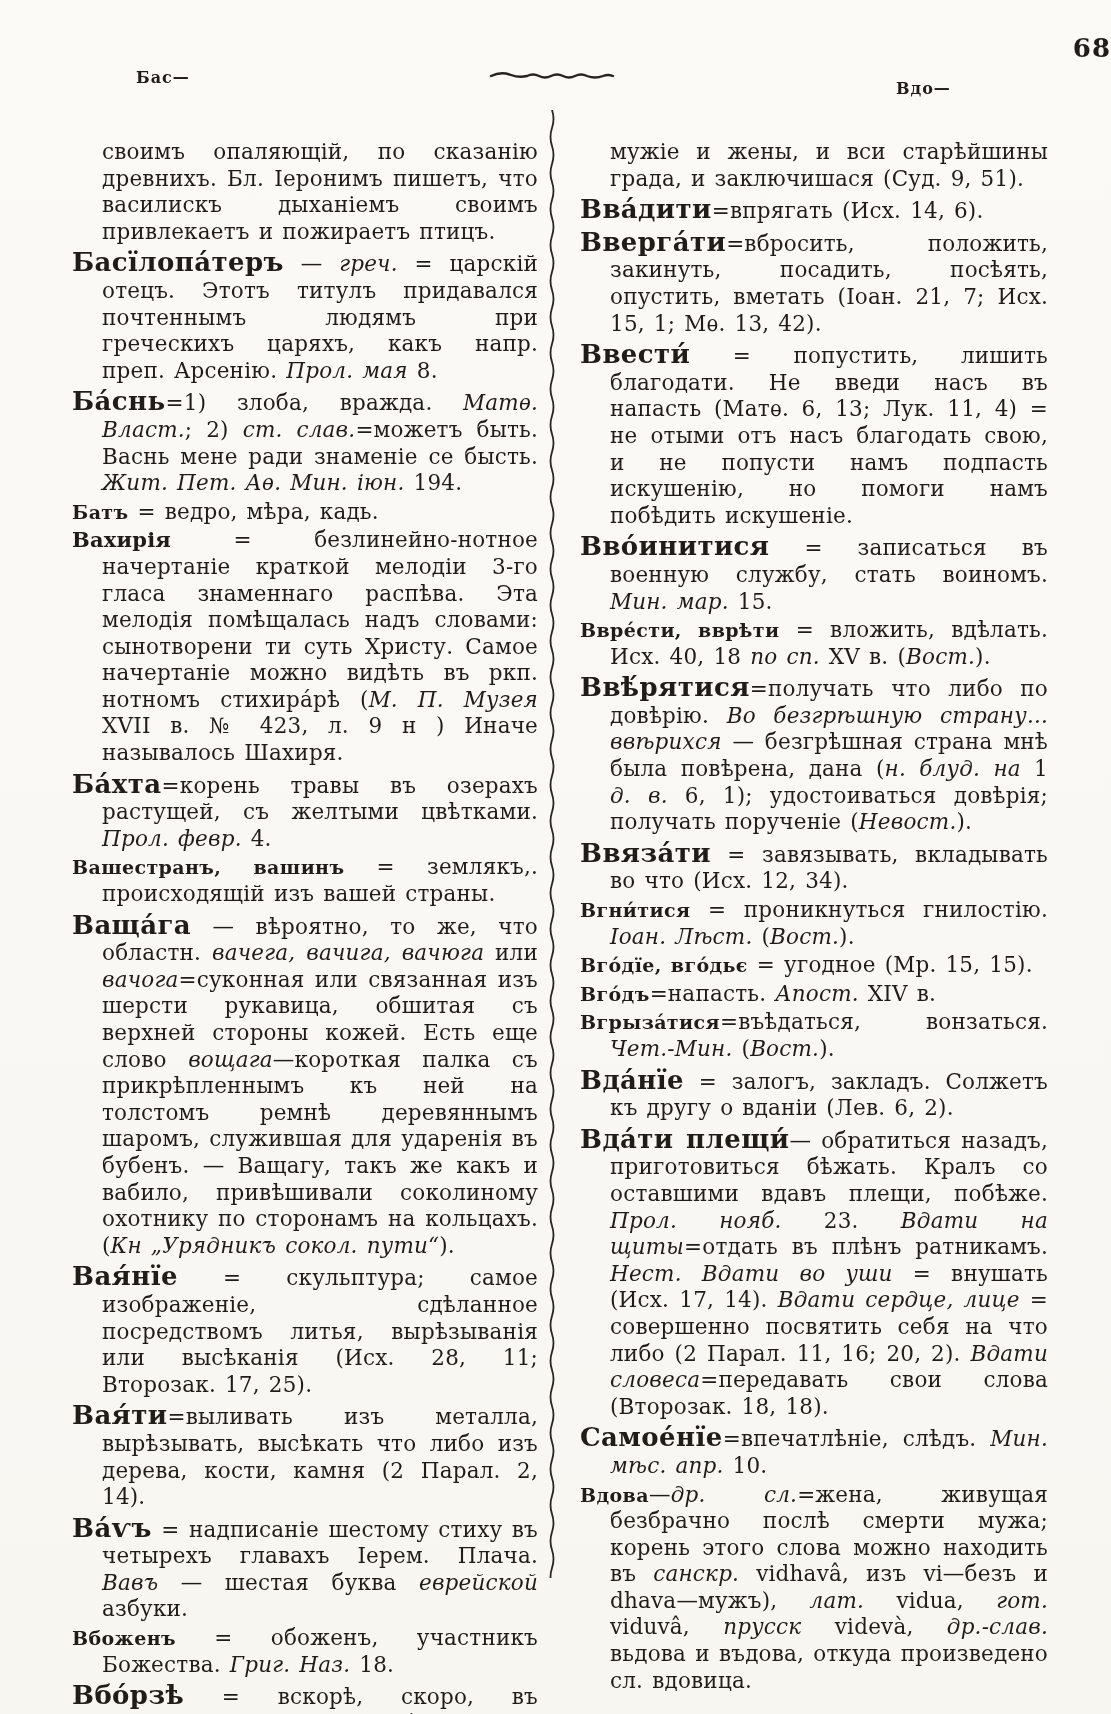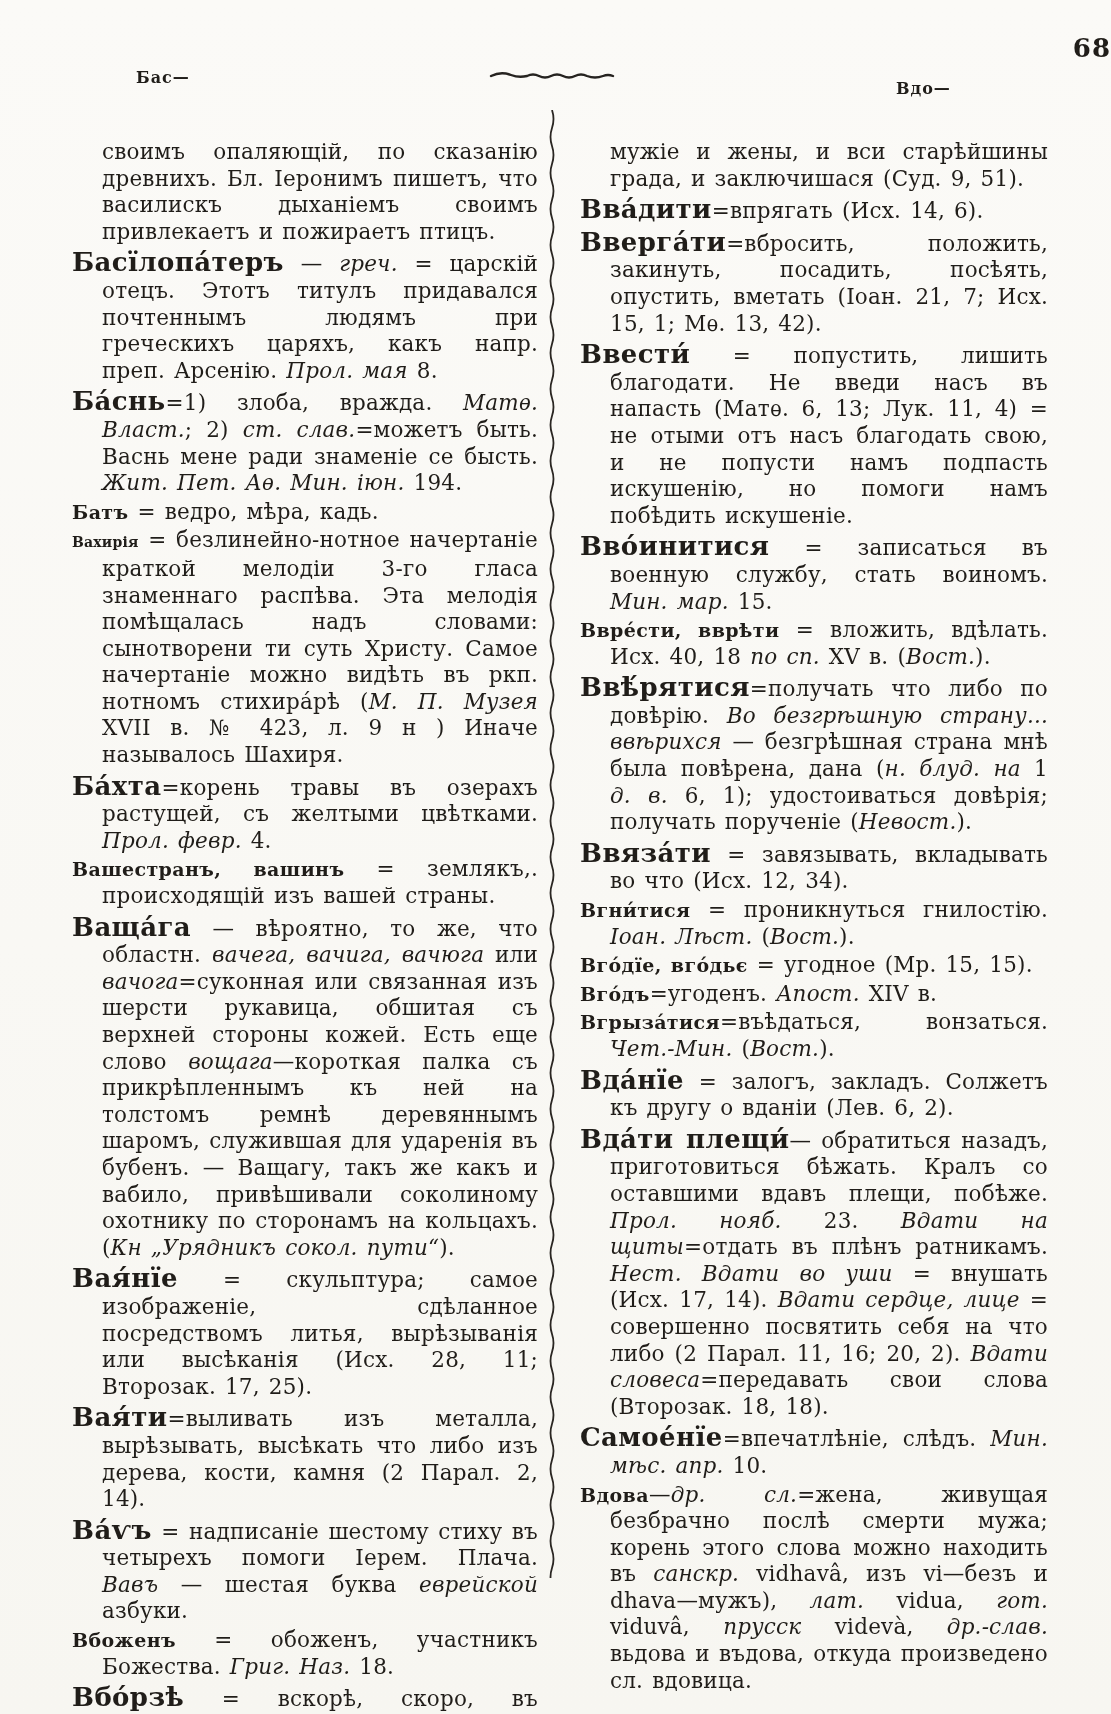--- a/index.html
+++ b/index.html
@@ -28,21 +28,21 @@
     text-align:justify;letter-spacing:0.2px;word-spacing:2px;
   }
   .colL{left:72px;width:466px;}
   .colR{left:580px;width:468px;}
   .col p{margin:0 0 2px 0;padding-left:30px;}
   .col p.entry{text-indent:-30px;}
   .col p.cont{text-indent:0;margin-top:37px;}
   .col p.big{margin-top:4px;}
   .run-h{font-weight:bold;font-size:26px;letter-spacing:0.4px;}
   .run-h2{font-weight:bold;font-size:19px;letter-spacing:0.4px;}
-  .run-hb{font-weight:bold;font-size:14px;}
+  .run-hb{font-weight:bold;font-size:21px;}
   .run-i{font-style:italic;}
   .run-r{}
 </style>
 </head>
 <body>
 
 <div class="page">
 
   <div class="pagenum">68</div>
 
@@ -61,37 +61,37 @@
       <p class="cont"><span class="run-r">своимъ опаляющій, по сказанію древнихъ. Бл. Іеронимъ пишетъ, что василискъ дыханіемъ своимъ привлекаетъ и пожираетъ птицъ.</span></p>
       <p class="entry big"><span class="run-h">Басїлопа́теръ</span><span class="run-r"> — </span><span class="run-i">греч.</span><span class="run-r"> = царскій отецъ. Этотъ титулъ придавался почтеннымъ людямъ при греческихъ царяхъ, какъ напр. преп. Арсенію. </span><span class="run-i">Прол. мая</span><span class="run-r"> 8.</span></p>
       <p class="entry big"><span class="run-h">Ба́снь</span><span class="run-r">=1) злоба, вражда. </span><span class="run-i">Матѳ. Власт.</span><span class="run-r">; 2) </span><span class="run-i">ст. слав.</span><span class="run-r">=можетъ быть. Васнь мене ради знаменіе се бысть. </span><span class="run-i">Жит. Пет. Аѳ. Мин. іюн.</span><span class="run-r"> 194.</span></p>
       <p class="entry"><span class="run-h2">Батъ</span><span class="run-r"> = ведро, мѣра, кадь.</span></p>
       <p class="entry"><span class="run-hb">Вахирія</span><span class="run-r"> = безлинейно-нотное начертаніе краткой мелодіи 3-го гласа знаменнаго распѣва. Эта мелодія помѣщалась надъ словами: сынотворени ти суть Христу. Самое начертаніе можно видѣть въ ркп. нотномъ стихира́рѣ (</span><span class="run-i">М. П. Музея</span><span class="run-r"> XVII в. № 423, л. 9 н ) Иначе называлось Шахиря.</span></p>
       <p class="entry big"><span class="run-h">Ба́хта</span><span class="run-r">=корень травы въ озерахъ растущей, съ желтыми цвѣтками. </span><span class="run-i">Прол. февр.</span><span class="run-r"> 4.</span></p>
       <p class="entry"><span class="run-h2">Вашестранъ, вашинъ</span><span class="run-r"> = землякъ,. происходящій изъ вашей страны.</span></p>
       <p class="entry big"><span class="run-h">Ваща́га</span><span class="run-r"> — вѣроятно, то же, что областн. </span><span class="run-i">вачега, вачига, вачюга</span><span class="run-r"> или </span><span class="run-i">вачога</span><span class="run-r">=суконная или связанная изъ шерсти рукавица, обшитая съ верхней стороны кожей. Есть еще слово </span><span class="run-i">вощага</span><span class="run-r">—короткая палка съ прикрѣпленнымъ къ ней на толстомъ ремнѣ деревяннымъ шаромъ, служившая для ударенія въ бубенъ. — Ващагу, такъ же какъ и вабило, привѣшивали соколиному охотнику по сторонамъ на кольцахъ. (</span><span class="run-i">Кн „Урядникъ сокол. пути“</span><span class="run-r">).</span></p>
       <p class="entry big"><span class="run-h">Вая́нїе</span><span class="run-r"> = скульптура; самое изображеніе, сдѣланное посредствомъ литья, вырѣзыванія или высѣканія (Исх. 28, 11; Второзак. 17, 25).</span></p>
       <p class="entry big"><span class="run-h">Вая́ти</span><span class="run-r">=выливать изъ металла, вырѣзывать, высѣкать что либо изъ дерева, кости, камня (2 Парал. 2, 14).</span></p>
-      <p class="entry big"><span class="run-h">Ва́ѵъ</span><span class="run-r"> = надписаніе шестому стиху въ четырехъ помоги Іерем. Плача. </span><span class="run-i">Вавъ</span><span class="run-r"> — шестая буква </span><span class="run-i">еврейской</span><span class="run-r"> азбуки.</span></p>
+      <p class="entry big"><span class="run-h">Ва́ѵъ</span><span class="run-r"> = надписаніе шестому стиху въ четырехъ главахъ Іерем. Плача. </span><span class="run-i">Вавъ</span><span class="run-r"> — шестая буква </span><span class="run-i">еврейской</span><span class="run-r"> азбуки.</span></p>
       <p class="entry"><span class="run-h2">Вбоженъ</span><span class="run-r"> = обоженъ, участникъ Божества. </span><span class="run-i">Григ. Наз.</span><span class="run-r"> 18.</span></p>
       <p class="entry big"><span class="run-h">Вбо́рзѣ</span><span class="run-r"> = вскорѣ, скоро, въ скорости. </span><span class="run-i">Кормч.</span><span class="run-r"> 22 на об.</span></p>
       <p class="entry big"><span class="run-h">Вбѣ́гну́ти, вбѣжа́ти</span><span class="run-r">=убѣжать, скрыться куда. И вбѣжа съ нимъ мескъ въ чащу (2 Цар. 18, 9). И столпъ бѣ твердъ средѣ града: и вбѣго́ша ту вси</span></p>
     </div>
   <div class="col colR" id="col-right">
       <p class="cont"><span class="run-r">мужіе и жены, и вси старѣйшины града, и заключишася (Суд. 9, 51).</span></p>
       <p class="entry big"><span class="run-h">Вва́дити</span><span class="run-r">=впрягать (Исх. 14, 6).</span></p>
       <p class="entry big"><span class="run-h">Вверга́ти</span><span class="run-r">=вбросить, положить, закинуть, посадить, посѣять, опустить, вметать (Іоан. 21, 7; Исх. 15, 1; Мѳ. 13, 42).</span></p>
       <p class="entry big"><span class="run-h">Ввести́</span><span class="run-r"> = попустить, лишить благодати. Не введи насъ въ напасть (Матѳ. 6, 13; Лук. 11, 4) = не отыми отъ насъ благодать свою, и не попусти намъ подпасть искушенію, но помоги намъ побѣдить искушеніе.</span></p>
       <p class="entry big"><span class="run-h">Вво́инитися</span><span class="run-r"> = записаться въ военную службу, стать воиномъ. </span><span class="run-i">Мин. мар.</span><span class="run-r"> 15.</span></p>
       <p class="entry"><span class="run-h2">Ввре́сти, вврѣти</span><span class="run-r"> = вложить, вдѣлать. Исх. 40, 18 </span><span class="run-i">по сп.</span><span class="run-r"> XV в. (</span><span class="run-i">Вост.</span><span class="run-r">).</span></p>
       <p class="entry big"><span class="run-h">Ввѣ́рятися</span><span class="run-r">=получать что либо по довѣрію. </span><span class="run-i">Во безгрѣшную страну... ввѣрихся</span><span class="run-r"> — безгрѣшная страна мнѣ была повѣрена, дана (</span><span class="run-i">н. блуд. на</span><span class="run-r"> 1 </span><span class="run-i">д. в.</span><span class="run-r"> 6, 1); удостоиваться довѣрія; получать порученіе (</span><span class="run-i">Невост.</span><span class="run-r">).</span></p>
       <p class="entry big"><span class="run-h">Ввяза́ти</span><span class="run-r"> = завязывать, вкладывать во что (Исх. 12, 34).</span></p>
       <p class="entry"><span class="run-h2">Вгни́тися</span><span class="run-r"> = проникнуться гнилостію. </span><span class="run-i">Іоан. Лѣст.</span><span class="run-r"> (</span><span class="run-i">Вост.</span><span class="run-r">).</span></p>
       <p class="entry"><span class="run-h2">Вго́дїе, вго́дьє</span><span class="run-r"> = угодное (Мр. 15, 15).</span></p>
-      <p class="entry"><span class="run-h2">Вго́дъ</span><span class="run-r">=угоденъ. </span><span class="run-i">Апост.</span><span class="run-r"> XIV в.</span></p>
+      <p class="entry"><span class="run-h2">Вго́дъ</span><span class="run-r">=напасть. </span><span class="run-i">Апост.</span><span class="run-r"> XIV в.</span></p>
       <p class="entry"><span class="run-h2">Вгрыза́тися</span><span class="run-r">=въѣдаться, вонзаться. </span><span class="run-i">Чет.-Мин.</span><span class="run-r"> (</span><span class="run-i">Вост.</span><span class="run-r">).</span></p>
       <p class="entry big"><span class="run-h">Вда́нїе</span><span class="run-r"> = залогъ, закладъ. Солжетъ къ другу о вданіи (Лев. 6, 2).</span></p>
       <p class="entry big"><span class="run-h">Вда́ти плещи́</span><span class="run-r">— обратиться назадъ, приготовиться бѣжать. Кралъ со оставшими вдавъ плещи, побѣже. </span><span class="run-i">Прол. нояб.</span><span class="run-r"> 23. </span><span class="run-i">Вдати на щиты</span><span class="run-r">=отдать въ плѣнъ ратникамъ. </span><span class="run-i">Нест. Вдати во уши</span><span class="run-r"> = внушать (Исх. 17, 14). </span><span class="run-i">Вдати сердце, лице</span><span class="run-r"> = совершенно посвятить себя на что либо (2 Парал. 11, 16; 20, 2). </span><span class="run-i">Вдати словеса</span><span class="run-r">=передавать свои слова (Второзак. 18, 18).</span></p>
       <p class="entry big"><span class="run-h">Самое́нїе</span><span class="run-r">=впечатлѣніе, слѣдъ. </span><span class="run-i">Мин. мѣс. апр.</span><span class="run-r"> 10.</span></p>
       <p class="entry"><span class="run-h2">Вдова</span><span class="run-r">—</span><span class="run-i">др. сл.</span><span class="run-r">=жена, живущая безбрачно послѣ смерти мужа; корень этого слова можно находить въ </span><span class="run-i">санскр.</span><span class="run-r"> vidhavâ, изъ vi—безъ и dhava—мужъ), </span><span class="run-i">лат.</span><span class="run-r"> vidua, </span><span class="run-i">гот.</span><span class="run-r"> viduvâ, </span><span class="run-i">прусск</span><span class="run-r"> videvà, </span><span class="run-i">др.-слав.</span><span class="run-r"> вьдова и въдова, откуда произведено сл. вдовица.</span></p>
     </div>
 
 </div>
 
 </body></html>

